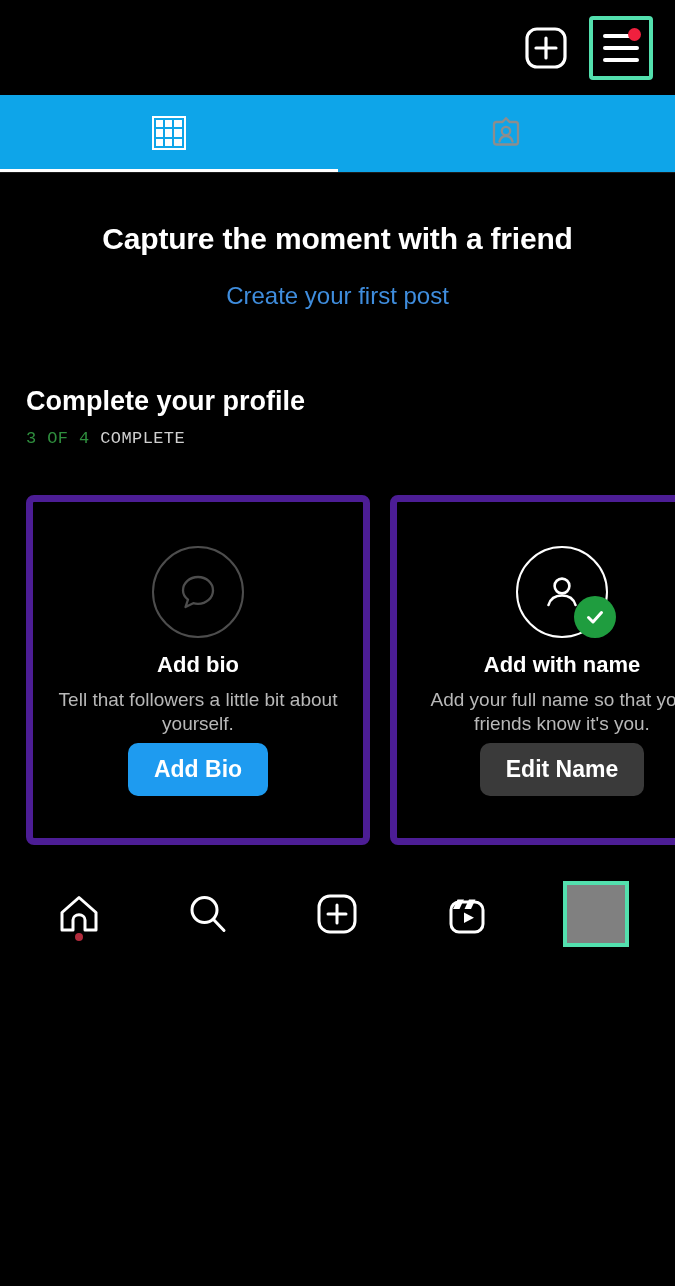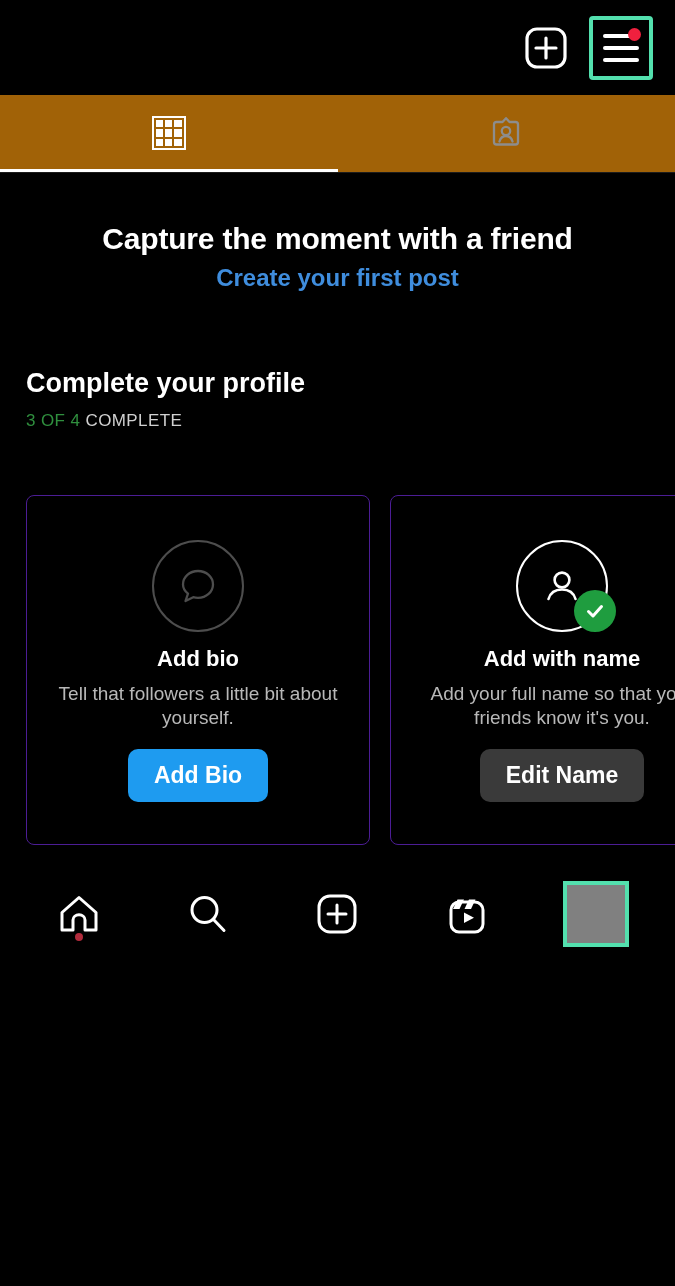--- a/index.html
+++ b/index.html
@@ -11,21 +11,21 @@
     width: 675px;
     height: 1286px;
     overflow: hidden;
     font-family: "Liberation Sans", sans-serif;
     -webkit-font-smoothing: antialiased;
   }
   .screen {
     position: relative;
     width: 675px;
     height: 956px;
-    background: #a16207;
+    background: #0ea5e9;
     overflow: hidden;
   }
 
   
   .header {
     position: absolute;
     top: 0; left: 0;
     width: 675px;
     height: 95px;
     background: #000;
@@ -154,53 +154,54 @@
     text-align: center;
     padding-top: 49px;
   }
   .promo-title {
     font-size: 30px;
     font-weight: bold;
     color: #ffffff;
     letter-spacing: -0.2px;
   }
   .promo-link {
-    margin-top: 8px;
+    margin-top: 26px;
     font-size: 24px;
-    font-weight: bold;
+    font-weight: normal;
     color: #3f8ddd;
     cursor: pointer;
   }
 
   .section-title {
     margin: 76px 0 0 26px;
     font-size: 27px;
     font-weight: bold;
     color: #ffffff;
   }
   .section-sub {
     margin: 12px 16px 0 26px;
     font-size: 17px;
     letter-spacing: 0.4px;
     color: #d0d0d0;
+    font-family: Liberation Mono, monospace;
   }
   .section-sub .count { color: #2f8f3e; }
 
   .cards {
     position: absolute;
     top: 322px;
     left: 26px;
     display: flex;
     gap: 20px;
   }
   .card {
     width: 344px;
     min-width: 344px;
     height: 350px;
-    border: 1px solid #4c1d95;
+    border: 7px solid #4c1d95;
     border-radius: 8px;
     box-sizing: border-box;
     background: #000;
     display: flex;
     flex-direction: column;
     align-items: center;
     padding-top: 44px;
   }
   .card-illus {
     width: 92px;

